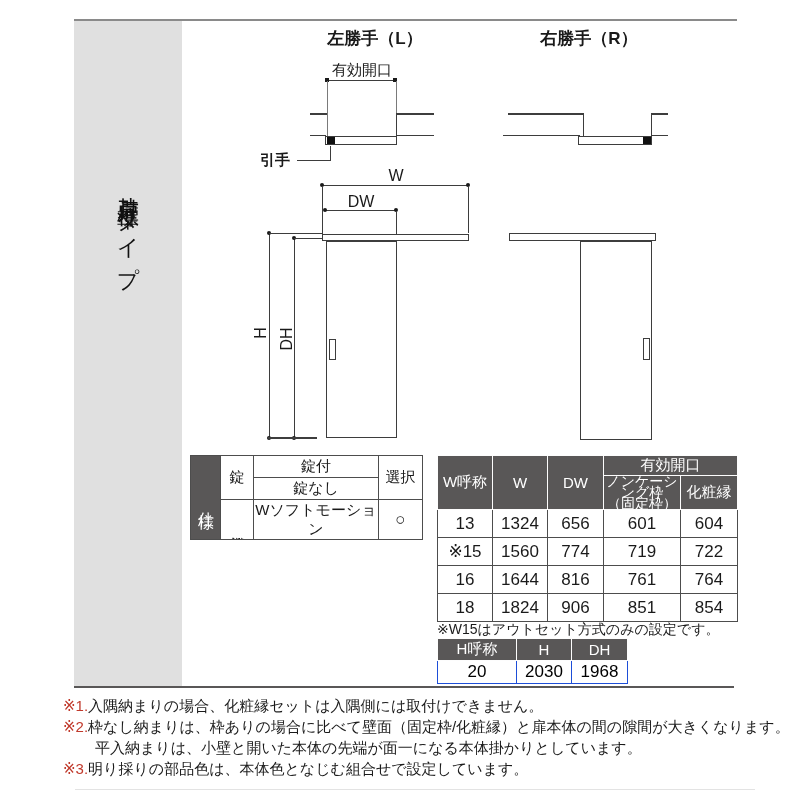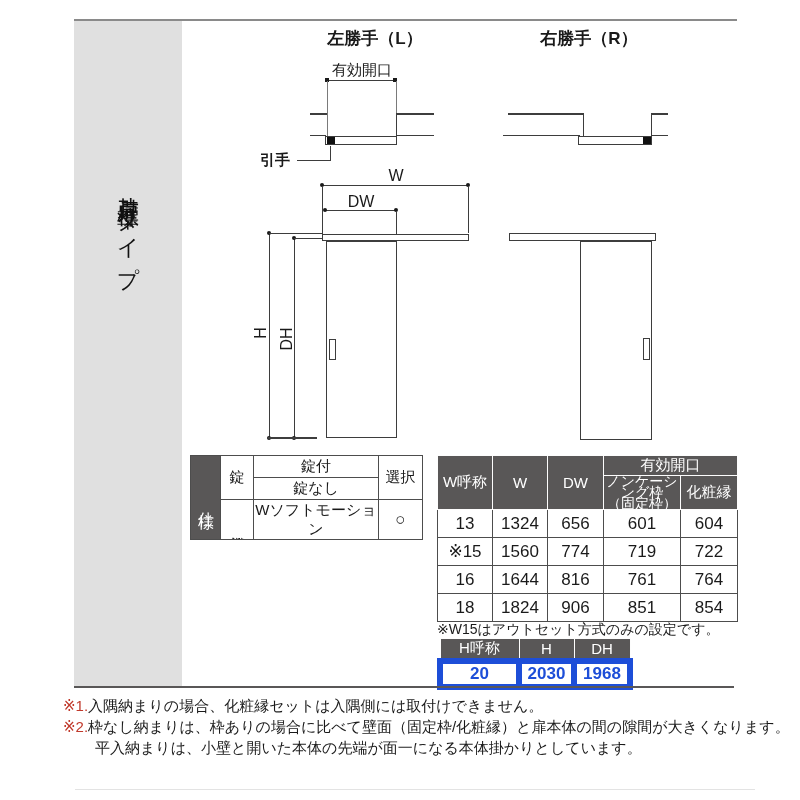--- a/index.html
+++ b/index.html
@@ -36,21 +36,21 @@
 
   .width-table{position:absolute;left:437px;top:455px;}
   .width-table th{background:#595757;color:#fff;border:1px solid #fdfdfd;font-weight:normal;font-size:15px;}
   .width-table th.sub{font-size:14px;line-height:11px;margin-top:44px;}
   .width-table td{border:1px solid #4d4d4d;font-size:17px;color:#1a1a1a;}
 
   .wnote{position:absolute;left:437px;top:621px;font-size:14px;color:#1a1a1a;white-space:nowrap;}
 
   .height-table{position:absolute;left:437px;top:638px;}
   .height-table th{background:#595757;color:#fff;border:1px solid #fdfdfd;font-weight:normal;font-size:15px;}
-  .height-table td{border:6px solid #1d4ed8;font-size:17px;color:#1d4ed8;font-weight:bold;}
+  .height-table td{border:1px solid #1d4ed8;font-size:17px;color:#000000;}
 
   .sep{position:absolute;left:74px;top:686px;width:660px;height:2px;background:#595757;}
   .bottomline{position:absolute;left:75px;top:789px;width:680px;height:1px;background:#e3e3e3;}
 
   .footnotes{position:absolute;left:63px;top:695px;font-size:15px;line-height:21px;color:#1a1a1a;}
   .footnotes .row{white-space:nowrap;}
   .footnotes .marker{color:#c0392b;}
   .footnotes .indent{padding-left:32px;}
 </style>
 </head>
@@ -214,15 +214,16 @@
   </tr>
 </tbody>
   </table>
 
 <div class="sep"></div>
 
 <div class="footnotes">
   <div class="row"><span class="marker">※1.</span><span>入隅納まりの場合、化粧縁セットは入隅側には取付けできません。</span></div>
   <div class="row"><span class="marker">※2.</span><span>枠なし納まりは、枠ありの場合に比べて壁面（固定枠/化粧縁）と扉本体の間の隙間が大きくなります。</span></div>
   <div class="row indent"><span>平入納まりは、小壁と開いた本体の先端が面一になる本体掛かりとしています。</span></div>
+  <div class="row"><span class="marker">※3.</span><span>明り採りの部品色は、本体色となじむ組合せで設定しています。</span></div>
 </div>
 
 <div class="bottomline"></div>
 
 </body></html>

